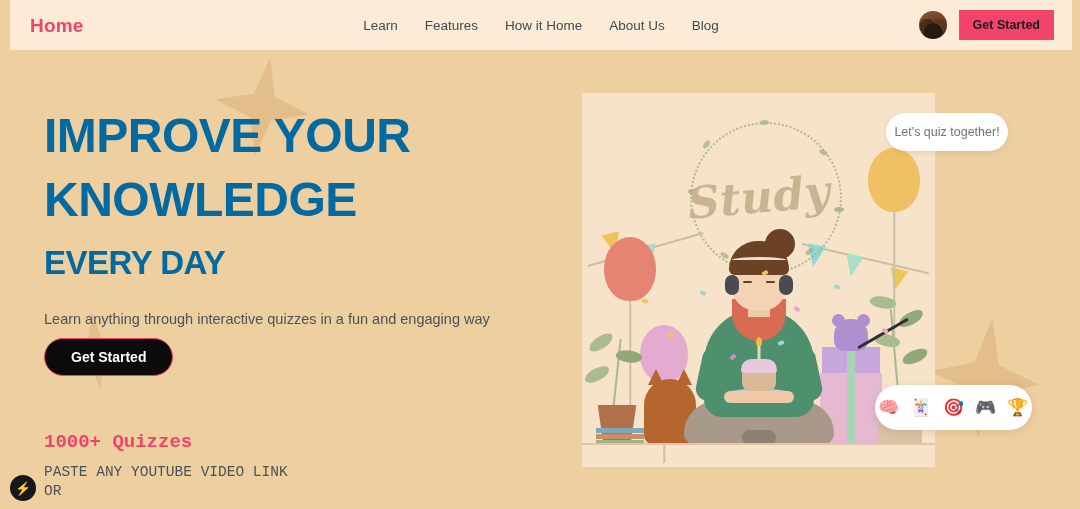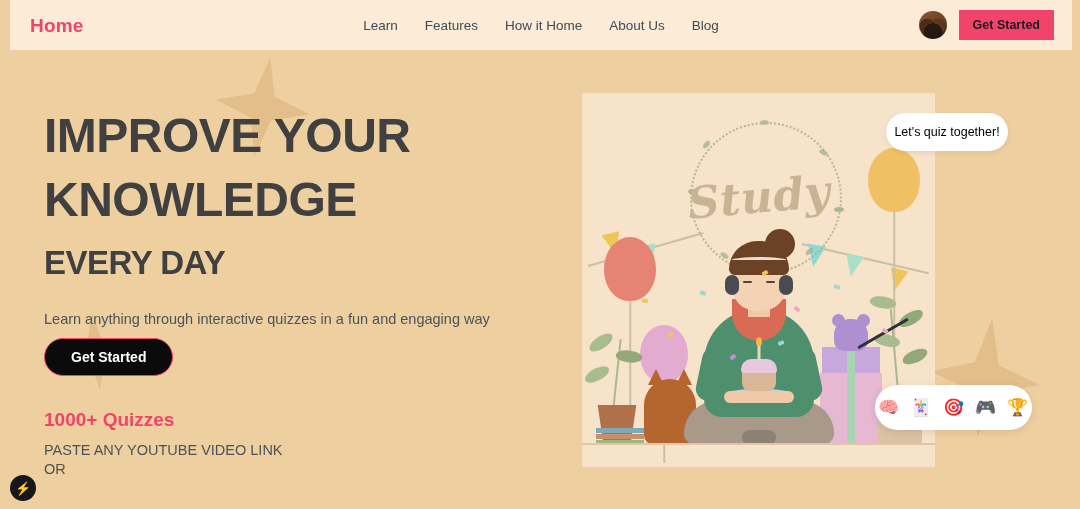--- a/index.html
+++ b/index.html
@@ -52,36 +52,36 @@
     clip-path:polygon(50% 0%, 61% 38%, 100% 50%, 61% 62%, 50% 100%, 39% 62%, 0% 50%, 39% 38%);
     z-index:1;
   }
   .star-1 { left:215px; top:57px;  width:95px;  height:100px; transform:rotate(9deg); }
   .star-2 { left:62px;  top:312px; width:68px;  height:78px;  transform:rotate(-6deg); }
   .star-3 { left:930px; top:318px; width:110px; height:120px; transform:rotate(7deg); }
 
   
   .left { position:absolute; left:44px; top:112px; width:520px; z-index:10; }
   .h1 {
-    color:#404040; font-weight:bold; line-height:1.0;
+    color:#0369a1; font-weight:bold; line-height:1.0;
     letter-spacing:-0.5px;
   }
   .h1 .line1, .h1 .line2 { font-size:48px; display:block; }
   .h1 .line2 { margin-top:16px; }
   .h1 .line3 { font-size:33px; display:block; margin-top:22px; }
   .sub {
     margin-top:31px; font-size:14.5px; color:#4B535A; line-height:1.3;
   }
   .cta {
     margin-top:9px; display:inline-flex; align-items:center; justify-content:center;
     background:#0B0B0B; color:#fff; border:1.5px solid #F2436A;
     border-radius:22px; padding:11px 26px; font-size:14px; font-weight:bold;
     font-family:inherit; cursor:pointer; line-height:1;
   }
-  .stats { margin-top:33px; }
+  .stats { margin-top:55px;font-family:Liberation Mono, monospace; }
   .stat-num {
     color:#F2436A; font-size:19px; font-weight:bold; line-height:1.2;
   }
   .stat-desc {
     margin-top:9px; font-size:14.5px; color:#4B535A; line-height:1.33;
     max-width:260px;
   }
 
   
   .hero-card {
@@ -279,21 +279,21 @@
   .book { position:absolute; left:14px; bottom:22px; }
   .book i { display:block; width:48px; height:5px; margin-top:1px; }
 
   
   .conf { position:absolute; width:6px; height:4px; border-radius:1px; }
 
   
   .bubble {
     position:absolute; left:886px; top:113px; width:122px; height:38px;
     background:#fff; border-radius:19px; display:flex; align-items:center;
-    justify-content:center; font-size:12.5px; color:#000000; z-index:30;
+    justify-content:center; font-size:12.5px; color:#737373; z-index:30;
     box-shadow:0 2px 6px rgba(0,0,0,.08); white-space:nowrap;
   }
 
   
   .icon-pill {
     position:absolute; left:875px; top:385px; width:157px; height:45px;
     background:#fff; border-radius:23px; display:flex; align-items:center;
     justify-content:center; gap:11px; z-index:30;
     box-shadow:0 2px 8px rgba(0,0,0,.10);
   }

